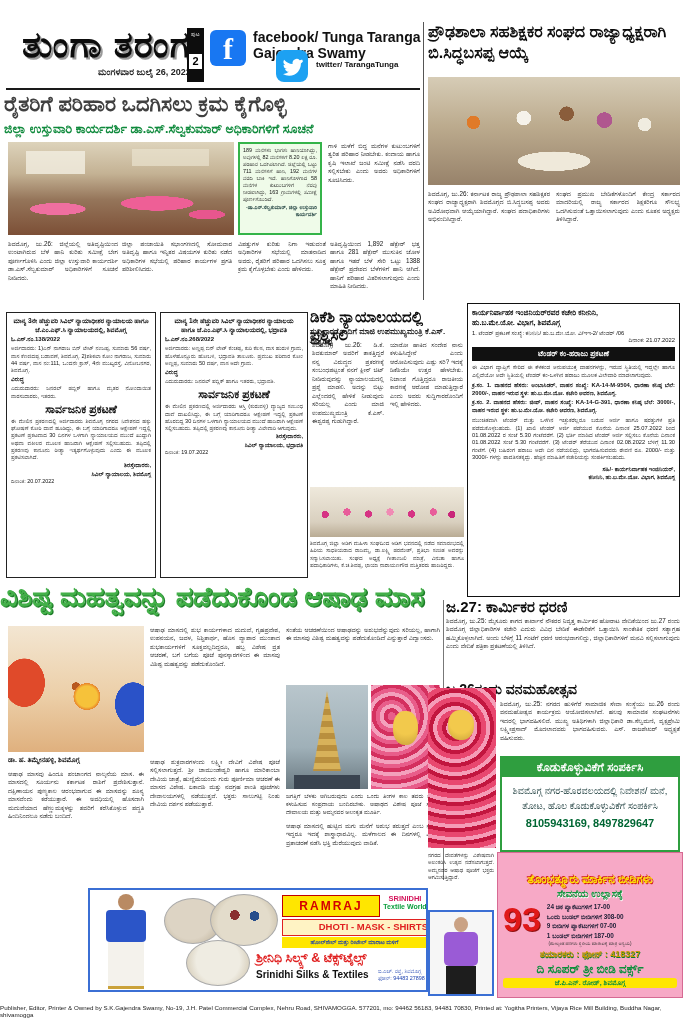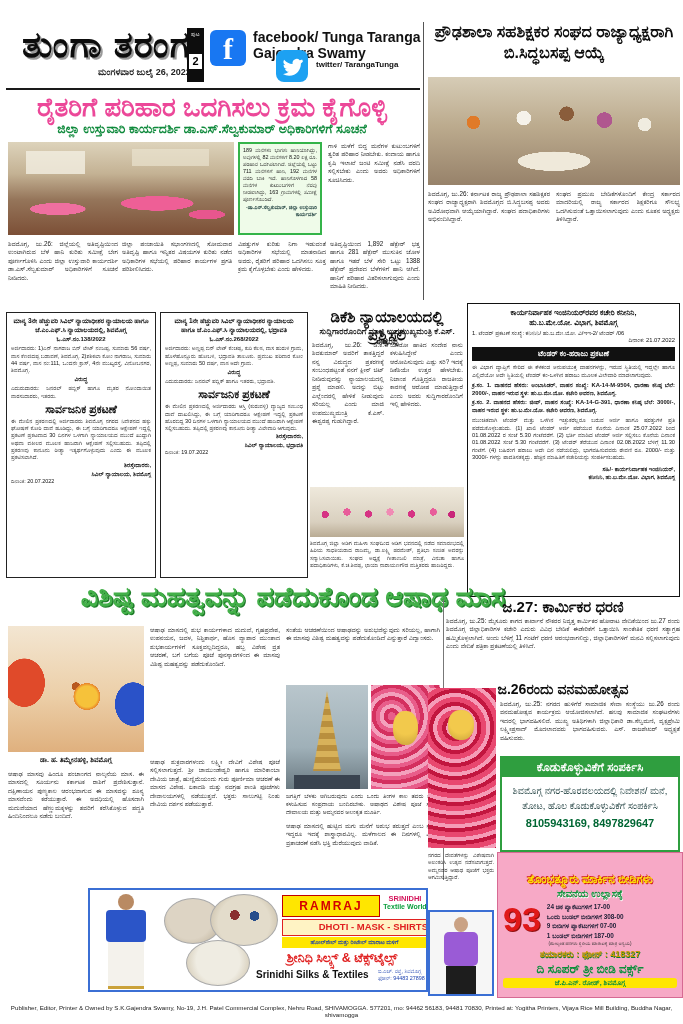--- a/index.html
+++ b/index.html
@@ -1,26 +1,26 @@
 <!DOCTYPE html>
 <html><head>
 <meta charset="utf-8">
 <style>
   html,body{margin:0;padding:0;background:#e9e9e9;font-family:"Liberation Sans",sans-serif;}
   #page{position:relative;width:683px;height:1024px;background:#ffffff;margin:0 auto;overflow:hidden;color:#111;}
   .abs{position:absolute;}
   .b{font-weight:bold;}
-  .c{text-align:center;}
+  .c{text-align:left;}
   .r{text-align:right;}
   .news{font-size:6.3px;line-height:1.34;color:#141414;text-align:justify;}
   .tiny{font-size:5.6px;line-height:1.3;color:#141414;text-align:justify;}
   .rule{background:#1a1a1a;}
   .ph{position:absolute;overflow:hidden;background:#cfcfcf;}
   .box{position:absolute;border:1px solid #222;padding:4px;background:#fff;}
-  .vheadline{font-weight:900;color:#ec4899;font-size:26px;letter-spacing:0px;}
+  .vheadline{font-weight:900;color:#404040;font-size:21px;letter-spacing:0px;}
   .greenhead{font-weight:900;color:#43b049;font-size:27px;text-shadow:1.4px 1.4px 0 #1f7d2a;}
   .blkbar{background:#111;color:#fff;font-weight:bold;text-align:center;font-size:7.5px;padding:2px 0;margin:3px 0;}
   .pubhead{font-weight:bold;text-align:center;font-size:11px;margin:3px 0 2px 0;}
   .courthead{font-weight:bold;text-align:center;font-size:6.4px;line-height:1.35;white-space:pre-line;}
   .adgreen{border:2px solid #2f9e3f;background:#fff;}
   .adgreen .hd{background:#2f9e3f;color:#fff;font-weight:bold;text-align:center;font-size:11.5px;padding:3px 2px;}
   .adgreen .bd{color:#133;font-size:9.5px;line-height:1.6;text-align:center;padding:6px 4px 2px 4px;}
   .adgreen .tel{color:#063;font-weight:900;font-size:11px;text-align:center;padding:2px 0 4px 0;}
   .beedi{background:#f7a9c6;border:1px solid #d66a93;padding:20px 5px;}
   .beedi .t1{color:#ffe600;font-weight:900;font-size:11.5px;text-align:center;text-shadow:1px 1px 0 #d01818, -1px -1px 0 #d01818;}
@@ -234,21 +234,21 @@
     <div style="position:absolute;left:120px;top:4px;width:66px;height:50px;border-radius:50%;background:radial-gradient(circle 8px at 36% 40%, #8a2f2f 0 60%, transparent 61%),radial-gradient(circle 8px at 66% 42%, #274e8c 0 60%, transparent 61%),radial-gradient(circle at 50% 55%, #e3dccb 0 60%, #bfb299 100%);border:1px solid #aaa;"></div>
     <div style="position:absolute;left:96px;top:50px;width:62px;height:44px;border-radius:50%;background:radial-gradient(circle at 50% 45%, #efece2 0 55%, #c9bda4 100%);border:1px solid #aaa;"></div>
 
     <div style="position:absolute;left:192px;top:5px;width:96px;height:20px;background:#ffe600;border:1.5px solid #c00000;text-align:center;line-height:20px;font-size:12px;font-weight:900;color:#d40000;letter-spacing:2px;">RAMRAJ</div>
     <div style="position:absolute;left:293px;top:4px;width:44px;text-align:center;">
       <div style="font-size:7.5px;font-weight:900;color:#d4145a;">SRINIDHI</div>
       <div style="font-size:7px;font-weight:bold;color:#0a9e3c;">Textile World</div>
     </div>
     <div style="position:absolute;left:192px;top:29px;width:145px;height:15px;background:#fff3c4;border:1.5px solid #e02020;text-align:right;line-height:14px;font-size:9.5px;font-weight:900;color:#e02020;">DHOTI - MASK - SHIRTS</div>
     <div style="position:absolute;left:192px;top:47px;width:145px;height:11px;background:#ffe600;text-align:center;line-height:11px;font-size:5.8px;font-weight:bold;color:#1a3fae;">ಹೋಲ್‌ಸೇಲ್ ಮತ್ತು ರೀಟೇಲ್ ಮಾರಾಟ ಮಳಿಗೆ</div>
-    <div style="position:absolute;left:166px;top:61px;width:172px;font-size:12.5px;font-weight:900;color:#e02020;text-align:center;">ಶ್ರೀನಿಧಿ ಸಿಲ್ಕ್ಸ್ &amp; ಟೆಕ್ಸ್‌ಟೈಲ್ಸ್</div>
+    <div style="position:absolute;left:166px;top:61px;width:172px;font-size:12.5px;font-weight:900;color:#e02020;">ಶ್ರೀನಿಧಿ ಸಿಲ್ಕ್ಸ್ &amp; ಟೆಕ್ಸ್‌ಟೈಲ್ಸ್</div>
     <div style="position:absolute;left:166px;top:79px;width:120px;font-size:10px;font-weight:900;color:#111;">Srinidhi Silks &amp; Textiles</div>
     <div style="position:absolute;left:288px;top:78px;width:50px;font-size:5.4px;color:#1a3fae;white-space:pre-line;line-height:1.3;">ಬಿ.ಎಚ್. ರಸ್ತೆ, ಶಿವಮೊಗ್ಗ
 ಫೋನ್: 94483 27898</div>
   </div>
 
   <div class="abs c" style="left:0;top:1004px;width:683px;font-size:6.2px;color:#222;">Publisher, Editor, Printer &amp; Owned by S.K.Gajendra Swamy,  No-19, J.H. Patel Commercial Complex, Nehru Road, SHIVAMOGGA. 577201,  mo:  94462 56183,  94481 70830,  Printed at: Yogitha Printers, Vijaya Rice Mill Building, Buddha Nagar,  shivamogga</div>
 
 </div>
 
 </body></html>

